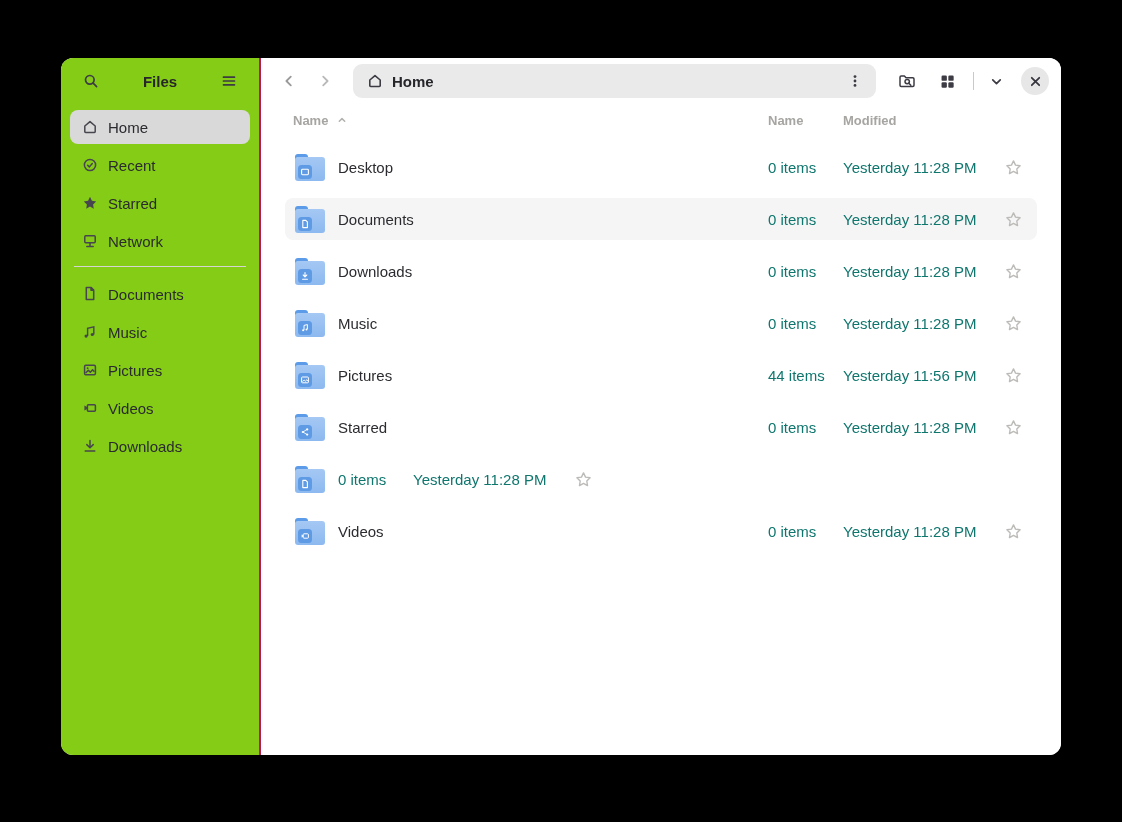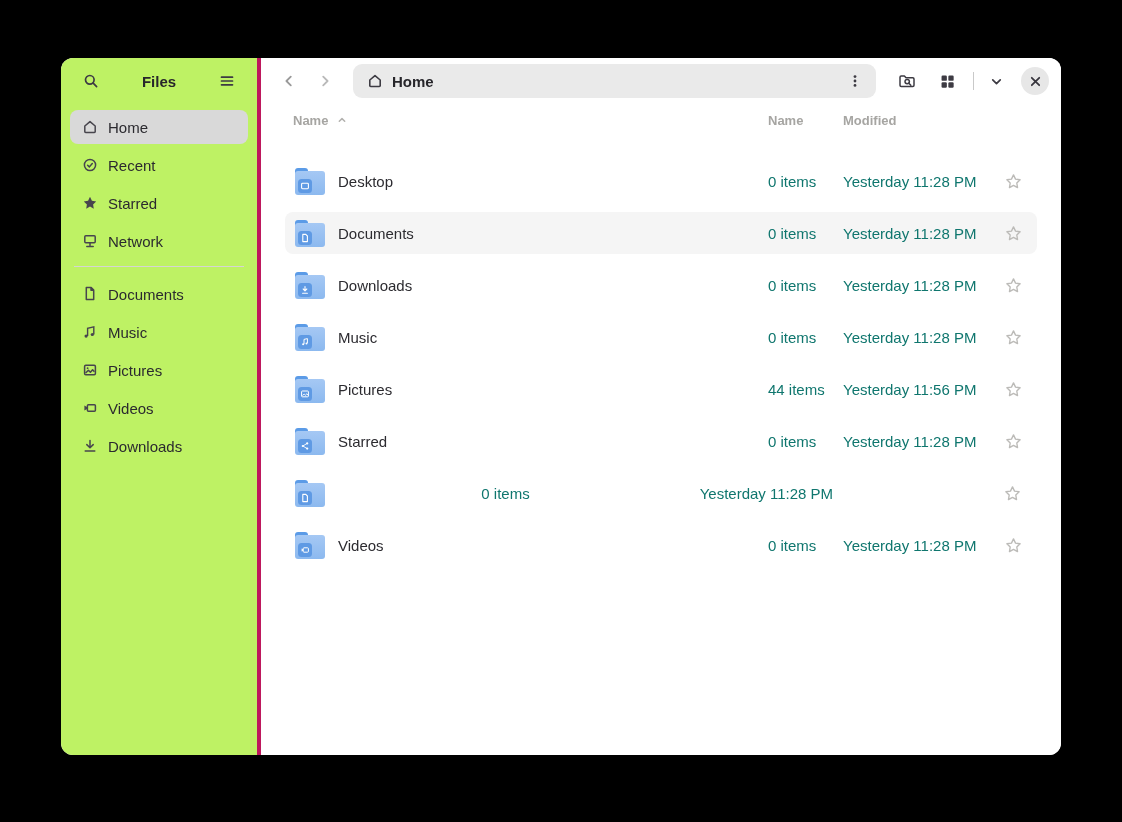--- a/index.html
+++ b/index.html
@@ -4,21 +4,21 @@
 <style>
   * { margin:0; padding:0; box-sizing:border-box; }
   html,body { width:1122px; height:822px; background:#000; overflow:hidden;
               font-family:"Liberation Sans","DejaVu Sans",sans-serif; }
 
   .window { position:absolute; left:61px; top:58px; width:1000px; height:697px;
             border-radius:12px; overflow:hidden; display:flex;
             box-shadow:0 10px 50px rgba(0,0,0,.6); background:#fff; }
 
   
-  .sidebar { width:200px; flex:0 0 auto; background:#bef264; border-right:4px solid #be185d;
+  .sidebar { width:200px; flex:0 0 auto; background:#84cc16; border-right:2px solid #be185d;
              display:flex; flex-direction:column; }
   .sidebar-header { height:46px; display:flex; align-items:center; padding:0 13px; }
   .icon-btn { width:34px; height:34px; border-radius:8px; display:flex; align-items:center;
               justify-content:center; cursor:pointer; background:transparent; border:none; }
   .sb-title { flex:1; text-align:center; font-weight:700; font-size:15px; color:#27262b; }
 
   .side-list { padding:6px 9px; }
   .side-item { height:34px; margin-bottom:4px; border-radius:8px; display:flex;
                align-items:center; padding:0 12px; gap:10px; cursor:pointer; }
   .side-item.selected { background:#d9d9d9; }
@@ -36,29 +36,29 @@
              justify-content:center; border:none; background:transparent; cursor:pointer; }
   .path-pill { flex:1; height:34px; margin:0 10px 0 8px; background:#eaeaea; border-radius:9px;
                display:flex; align-items:center; padding:0 6px 0 14px; gap:9px; cursor:pointer; }
   .path-label { font-weight:700; font-size:15px; color:#27262b; flex:1; text-align:left; }
   .hdr-actions { display:flex; align-items:center; gap:6px; }
   .vsep { width:1px; height:18px; background:#c9c9c9; margin:0 3px; }
   .close-btn { width:28px; height:28px; border-radius:50%; background:#e7e7e7; border:none;
                display:flex; align-items:center; justify-content:center; cursor:pointer; margin-left:6px; }
 
   
-  .list-header { margin:4px 24px 28px; height:24px; display:flex; align-items:center;
+  .list-header { margin:4px 24px 14px; height:24px; display:flex; align-items:center;
                  padding:0 12px 0 8px; }
   .hname { flex:1; display:flex; align-items:center; gap:8px; }
   .hlabel { font-size:13px; font-weight:600; color:#a6a5a2; }
   .hsize { width:75px; } .hmod { width:145px; } .hstar { width:37px; }
 
   .rows { flex:1; overflow:hidden; }
   .row { height:42px; margin:0 24px 10px; border-radius:8px; display:flex; align-items:center;
-         padding:0 12px 0 10px; cursor:pointer;justify-content:space-between; }
+         padding:0 12px 0 10px; cursor:pointer; }
   .row.alt { background:#f5f5f5; }
   .fname { flex:1; font-size:15px; color:#2c2b30; }
   .fsize, .fmod { font-size:15px; color:#0f766e; }
   .fsize { width:75px; } .fmod { width:145px; }
   .fstar { width:37px; display:flex; justify-content:flex-end; }
   .star-btn { background:none; border:none; cursor:pointer; width:24px; height:24px;
               display:flex; align-items:center; justify-content:center; color:#bcbbb8; }
 
   
   .ficon { width:30px; height:27px; position:relative; flex:0 0 auto; margin-right:13px; }

